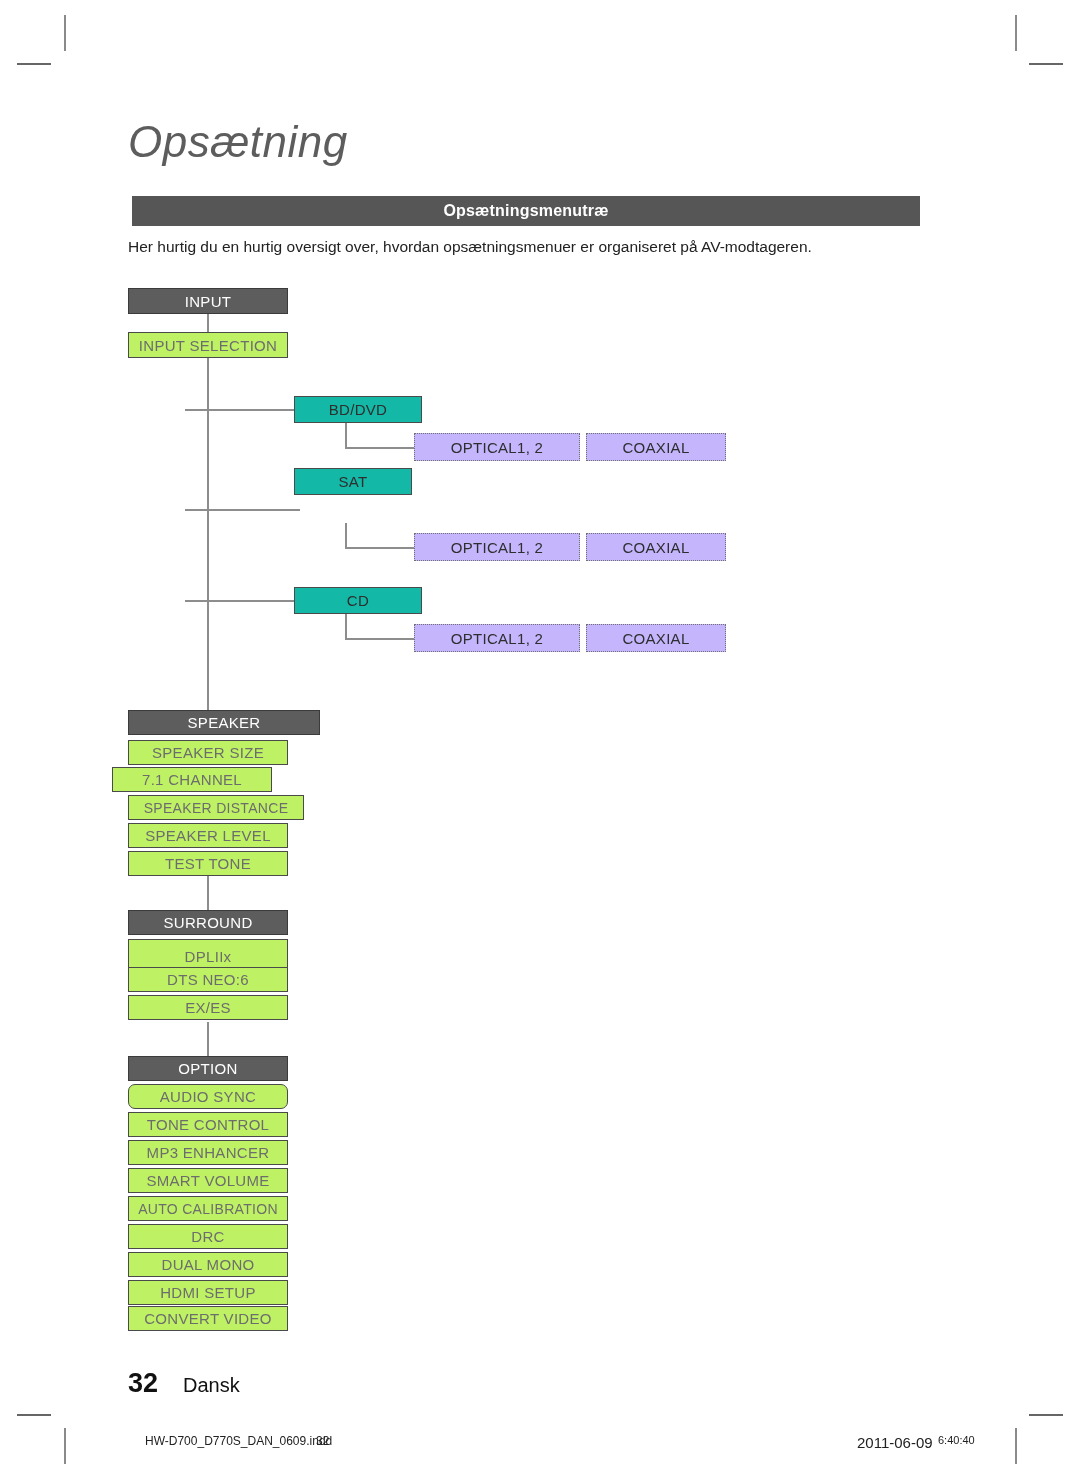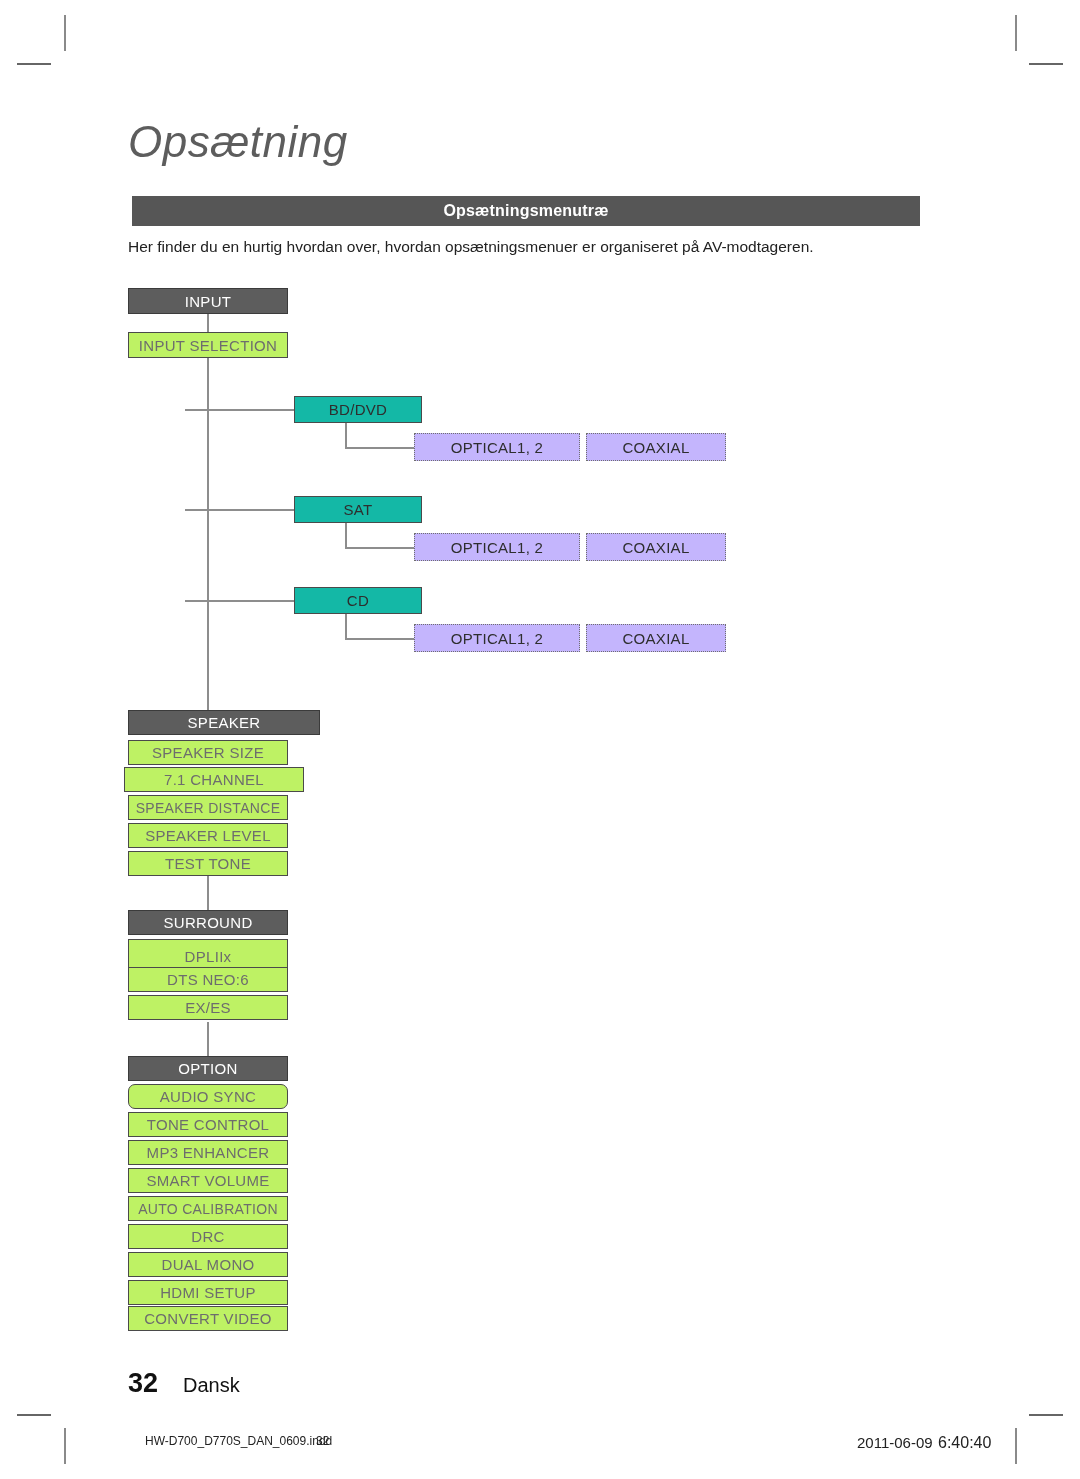--- a/index.html
+++ b/index.html
@@ -170,76 +170,76 @@
     position: absolute;
     left: 857px;
     top: 1434px;
     font-size: 15px;
     color: #222222;
   }
   .foot-time {
     position: absolute;
     left: 938px;
     top: 1434px;
-    font-size: 16px;
+    font-size: 11px;
     color: #222222;
   }
 </style>
 </head>
 <body>
 
 <div class="crop-v crop-tl-v"></div>
 <div class="crop-h crop-tl-h"></div>
 <div class="crop-v crop-tr-v"></div>
 <div class="crop-h crop-tr-h"></div>
 <div class="crop-h crop-bl-h"></div>
 <div class="crop-v crop-bl-v"></div>
 <div class="crop-h crop-br-h"></div>
 <div class="crop-v crop-br-v"></div>
 
 <div class="page-title">Opsætning</div>
 <div class="banner">Opsætningsmenutræ</div>
-<div class="intro">Her finder du en hurtig hvordan over, hvordan opsætningsmenuer er organiseret på AV-modtageren.</div>
+<div class="intro">Her hurtig du en hurtig oversigt over, hvordan opsætningsmenuer er organiseret på AV-modtageren.</div>
 
 <div class="diagram">
 
   <div class="line-v" style="left:207px; top:314px; height:44px;"></div>
   <div class="line-v" style="left:207px; top:358px; height:352px;"></div>
   <div class="line-v" style="left:207px; top:876px; height:34px;"></div>
   <div class="line-v" style="left:207px; top:1022px; height:34px;"></div>
 
   <div class="node head" style="left:128px; top:288px; width:160px; height:26px;">INPUT</div>
 
   <div class="node item" style="left:128px; top:332px; width:160px; height:26px;">INPUT SELECTION</div>
 
   <div class="line-h" style="left:185px; top:409px; width:115px;"></div>
   <div class="node source" style="left:294px; top:396px; width:128px; height:27px;">BD/DVD</div>
   <div class="line-v" style="left:345px; top:423px; height:25px;"></div>
   <div class="line-h" style="left:345px; top:447px; width:70px;"></div>
   <div class="node leaf" style="left:414px; top:433px; width:166px; height:28px;">OPTICAL1, 2</div>
   <div class="node leaf" style="left:586px; top:433px; width:140px; height:28px;">COAXIAL</div>
 
   <div class="line-h" style="left:185px; top:509px; width:115px;"></div>
-  <div class="node source" style="left:294px; top:496px; width:128px; height:27px;">SAT</div>
+  <div class="node source" style="left:294px; top:468px; width:118px; height:27px;">SAT</div>
   <div class="line-v" style="left:345px; top:523px; height:25px;"></div>
   <div class="line-h" style="left:345px; top:547px; width:70px;"></div>
   <div class="node leaf" style="left:414px; top:533px; width:166px; height:28px;">OPTICAL1, 2</div>
   <div class="node leaf" style="left:586px; top:533px; width:140px; height:28px;">COAXIAL</div>
 
   <div class="line-h" style="left:185px; top:600px; width:115px;"></div>
   <div class="node source" style="left:294px; top:587px; width:128px; height:27px;">CD</div>
   <div class="line-v" style="left:345px; top:614px; height:25px;"></div>
   <div class="line-h" style="left:345px; top:638px; width:70px;"></div>
   <div class="node leaf" style="left:414px; top:624px; width:166px; height:28px;">OPTICAL1, 2</div>
   <div class="node leaf" style="left:586px; top:624px; width:140px; height:28px;">COAXIAL</div>
 
   <div class="node head" style="left:128px; top:710px; width:192px; height:25px;">SPEAKER</div>
   <div class="node item" style="left:128px; top:740px; width:160px; height:25px;">SPEAKER SIZE</div>
-  <div class="node item" style="left:124px; top:767px; width:180px; height:25px;">7.1 CHANNEL</div>
-  <div class="node item" style="left:128px; top:795px; width:160px; height:25px; font-size:14px;">SPEAKER DISTANCE</div>
+  <div class="node item" style="left:112px; top:767px; width:160px; height:25px;">7.1 CHANNEL</div>
+  <div class="node item" style="left:128px; top:795px; width:176px; height:25px; font-size:14px;">SPEAKER DISTANCE</div>
   <div class="node item" style="left:128px; top:823px; width:160px; height:25px;">SPEAKER LEVEL</div>
   <div class="node item" style="left:128px; top:851px; width:160px; height:25px;">TEST TONE</div>
 
   <div class="node head" style="left:128px; top:910px; width:160px; height:25px;">SURROUND</div>
   <div class="node item" style="left:128px; top:939px; width:160px; height:35px;">DPLIIx</div>
   <div class="node item" style="left:128px; top:967px; width:160px; height:25px;">DTS NEO:6</div>
   <div class="node item" style="left:128px; top:995px; width:160px; height:25px;">EX/ES</div>
 
   <div class="node head" style="left:128px; top:1056px; width:160px; height:25px;">OPTION</div>
   <div class="node item" style="left:128px; top:1084px; width:160px; height:25px;border-radius:7px;">AUDIO SYNC</div>

